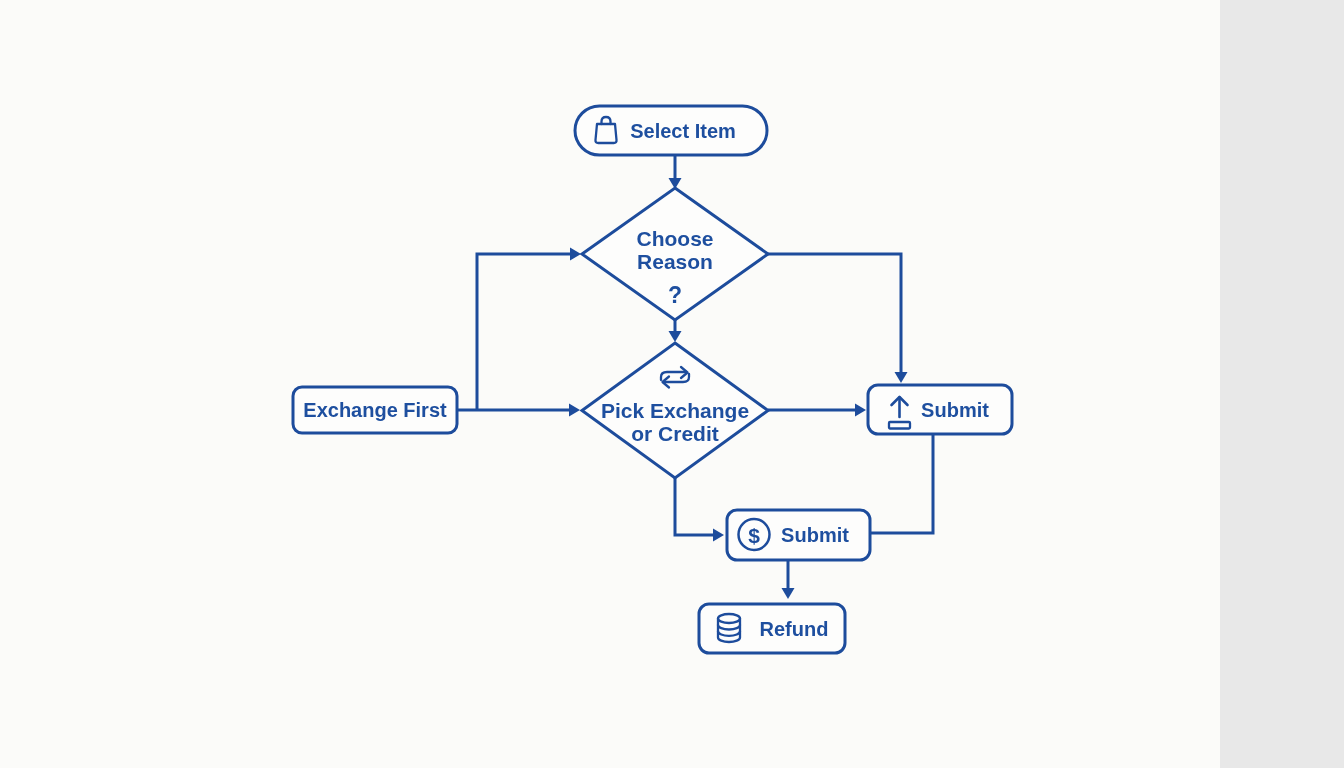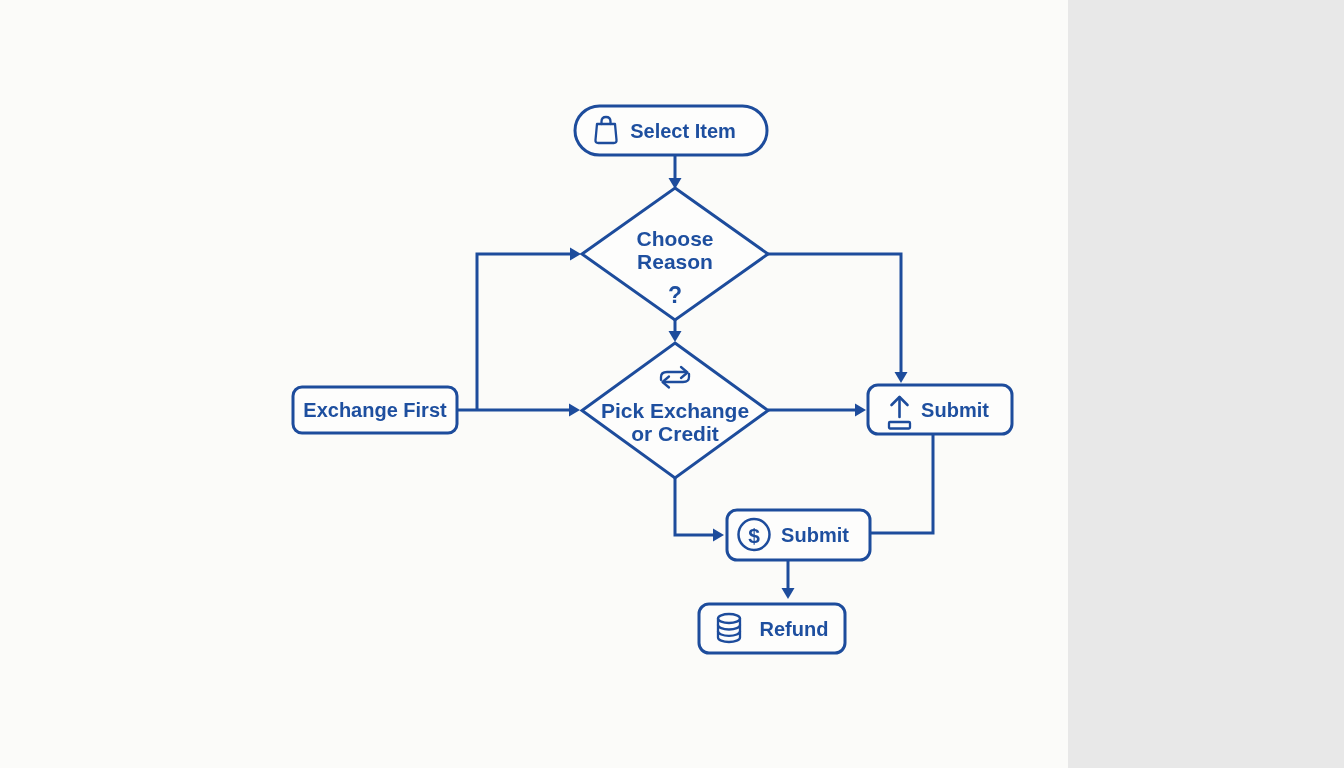--- a/index.html
+++ b/index.html
@@ -8,21 +8,21 @@
     --background: #fbfbf9;
     --node-fill: #fdfdfc;
   }
   * { box-sizing: border-box; }
   html, body { margin: 0; padding: 0; }
   body {
     font-family: "Liberation Sans", sans-serif;
     background: #e8e8e8;
   }
   .canvas {
-    width: 1068px;
+    width: 1220px;
     height: 768px;
     background: var(--background);
     position: relative;
     overflow: hidden;
   }
   svg { display: block; }
   .edge {
     fill: none;
     stroke: var(--line-color);
     stroke-width: 3;

